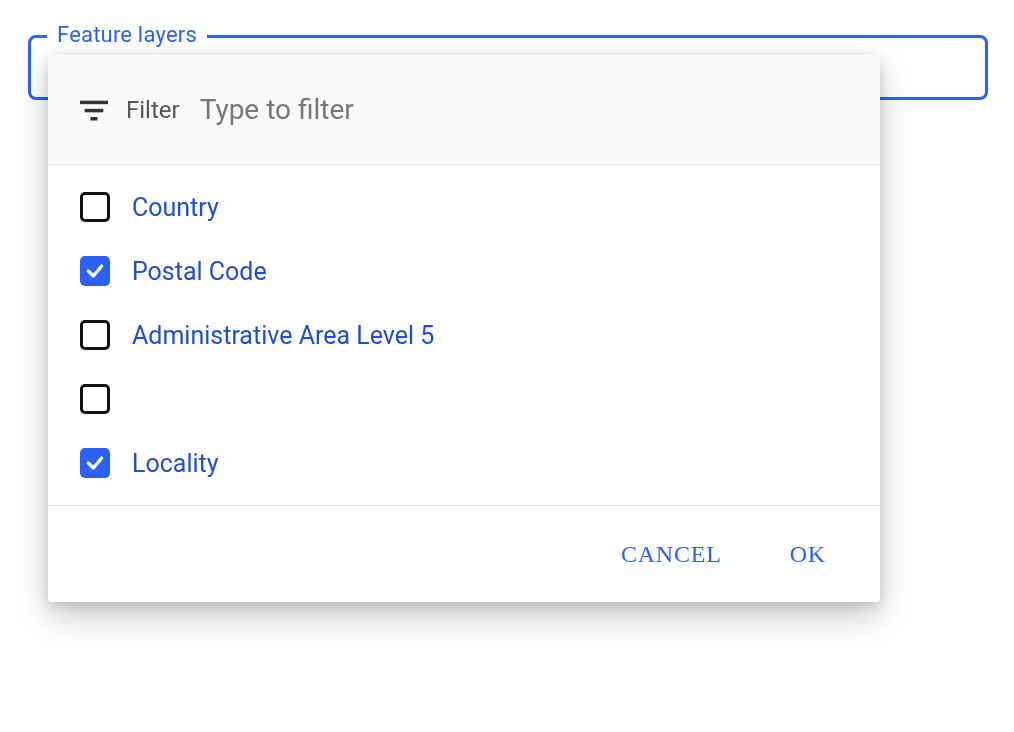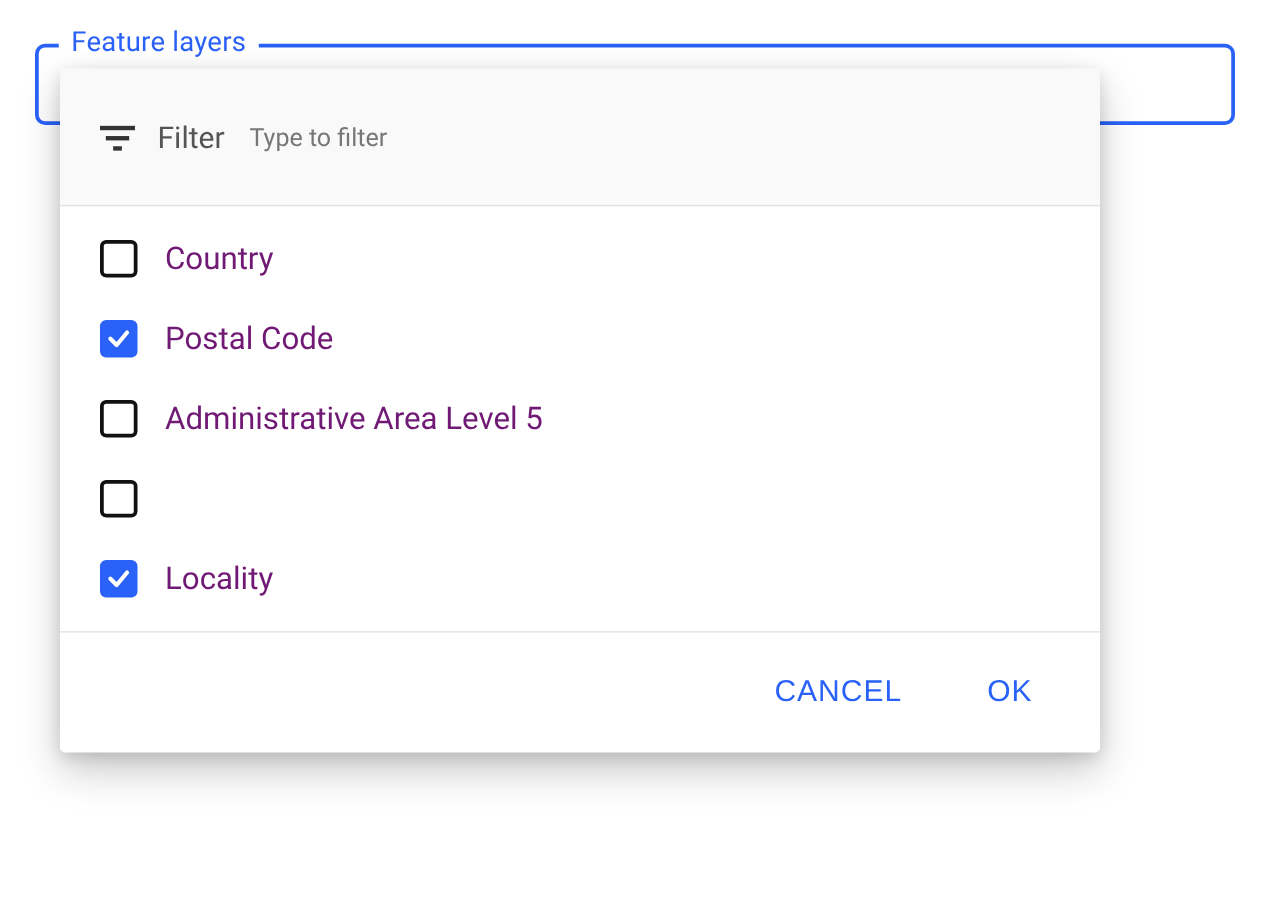--- a/index.html
+++ b/index.html
@@ -55,21 +55,21 @@
   .filter-icon svg { display: block; }
   .filter-label {
     font-size: 24px;
     color: #555;
     font-weight: 400;
   }
   .filter-input {
     border: none;
     outline: none;
     background: transparent;
-    font-size: 20px;
+    font-size: 28px;
     color: #333;
     flex: 1;
     font-family: inherit;
   }
   .filter-input::placeholder {
     color: #777;
     font-weight: 400;
   }
   .summary-row {
     display: flex;
@@ -86,21 +86,21 @@
     padding: 10px 0;
     border-bottom: 1px solid #e0e0e0;
   }
   .option-row {
     display: flex;
     align-items: center;
     gap: 22px;
     height: 64px;
     padding: 0 32px;
     font-size: 25px;
-    color: #701a75;
+    color: #1d4ed8;
     cursor: pointer;
   }
   .cb {
     width: 30px;
     height: 30px;
     border-radius: 5px;
     display: flex;
     align-items: center;
     justify-content: center;
     flex: 0 0 30px;
@@ -120,21 +120,21 @@
     display: flex;
     justify-content: flex-end;
     align-items: center;
     gap: 60px;
     height: 96px;
     padding: 0 50px;
   }
   .btn {
     background: none;
     border: none;
-    font-family: Liberation Sans, sans-serif;
+    font-family: Liberation Serif, serif;
     font-size: 24px;
     font-weight: 500;
     color: #2a62f8;
     letter-spacing: 0.8px;
     cursor: pointer;
     padding: 8px 4px;
   }
 </style>
 </head>
 <body>

